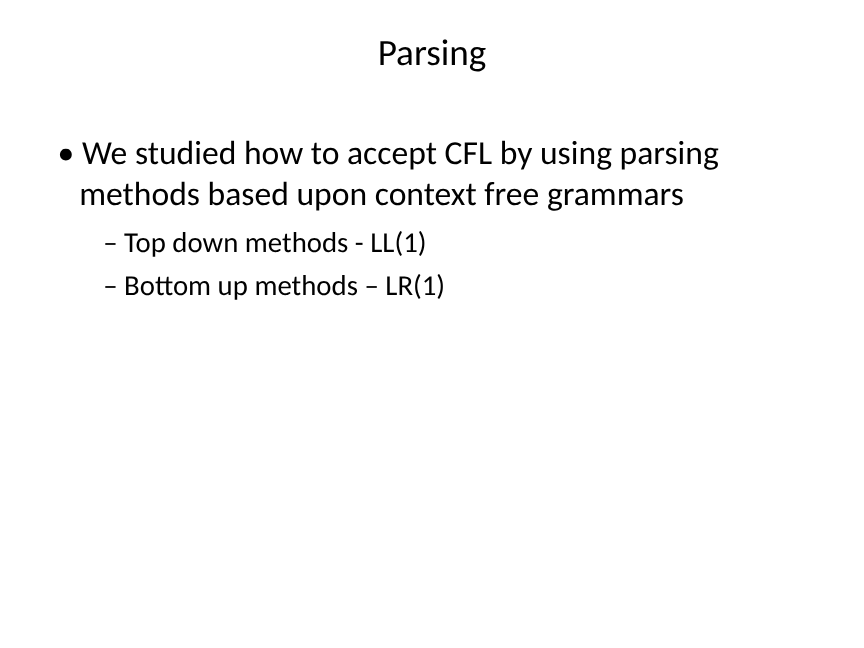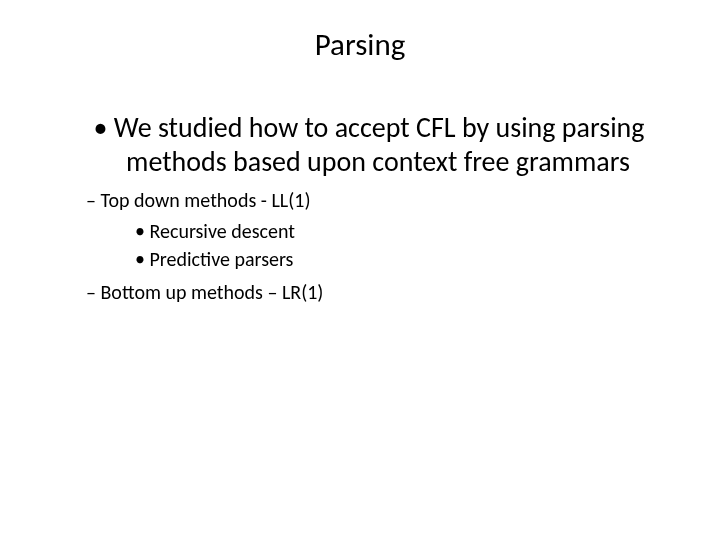--- a/index.html
+++ b/index.html
@@ -27,27 +27,26 @@
       margin-top: 5px;
       margin-bottom: 48px;
     }
     .bullet-l1 {
       font-size: 28px;
       margin-left: 18px;
       text-indent: -18px;
       padding-left: 18px;
       line-height: 1.2;
       margin-bottom: 10px;
-      text-align: center;
     }
     .bullet-l1::before {
       content: "• ";
     }
     .bullet-l2 {
-      font-size: 20px;
+      font-size: 24px;
       margin-left: 56px;
       margin-bottom: 6px;
       line-height: 1.25;
     }
     .bullet-l2::before {
       content: "– ";
     }
     .bullet-l3 {
       font-size: 20px;
       margin-left: 105px;
@@ -68,25 +67,17 @@
   <h1 class="title">Parsing</h1>
 
   <div class="bullet-l1">
     <span>We studied how to accept CFL by using parsing methods based upon context free grammars</span>
   </div>
 
   <div class="bullet-l2">
     <span>Top down methods  -  LL(1)</span>
   </div>
 
-  <div class="indent-group">
-    <div class="bullet-l3">
-      <span>Recursive descent</span>
-    </div>
-    <div class="bullet-l3">
-      <span>Predictive parsers</span>
-    </div>
-  </div>
 
   <div class="bullet-l2">
     <span>Bottom up methods – LR(1)</span>
   </div>
 </div>
 
 </body></html>

